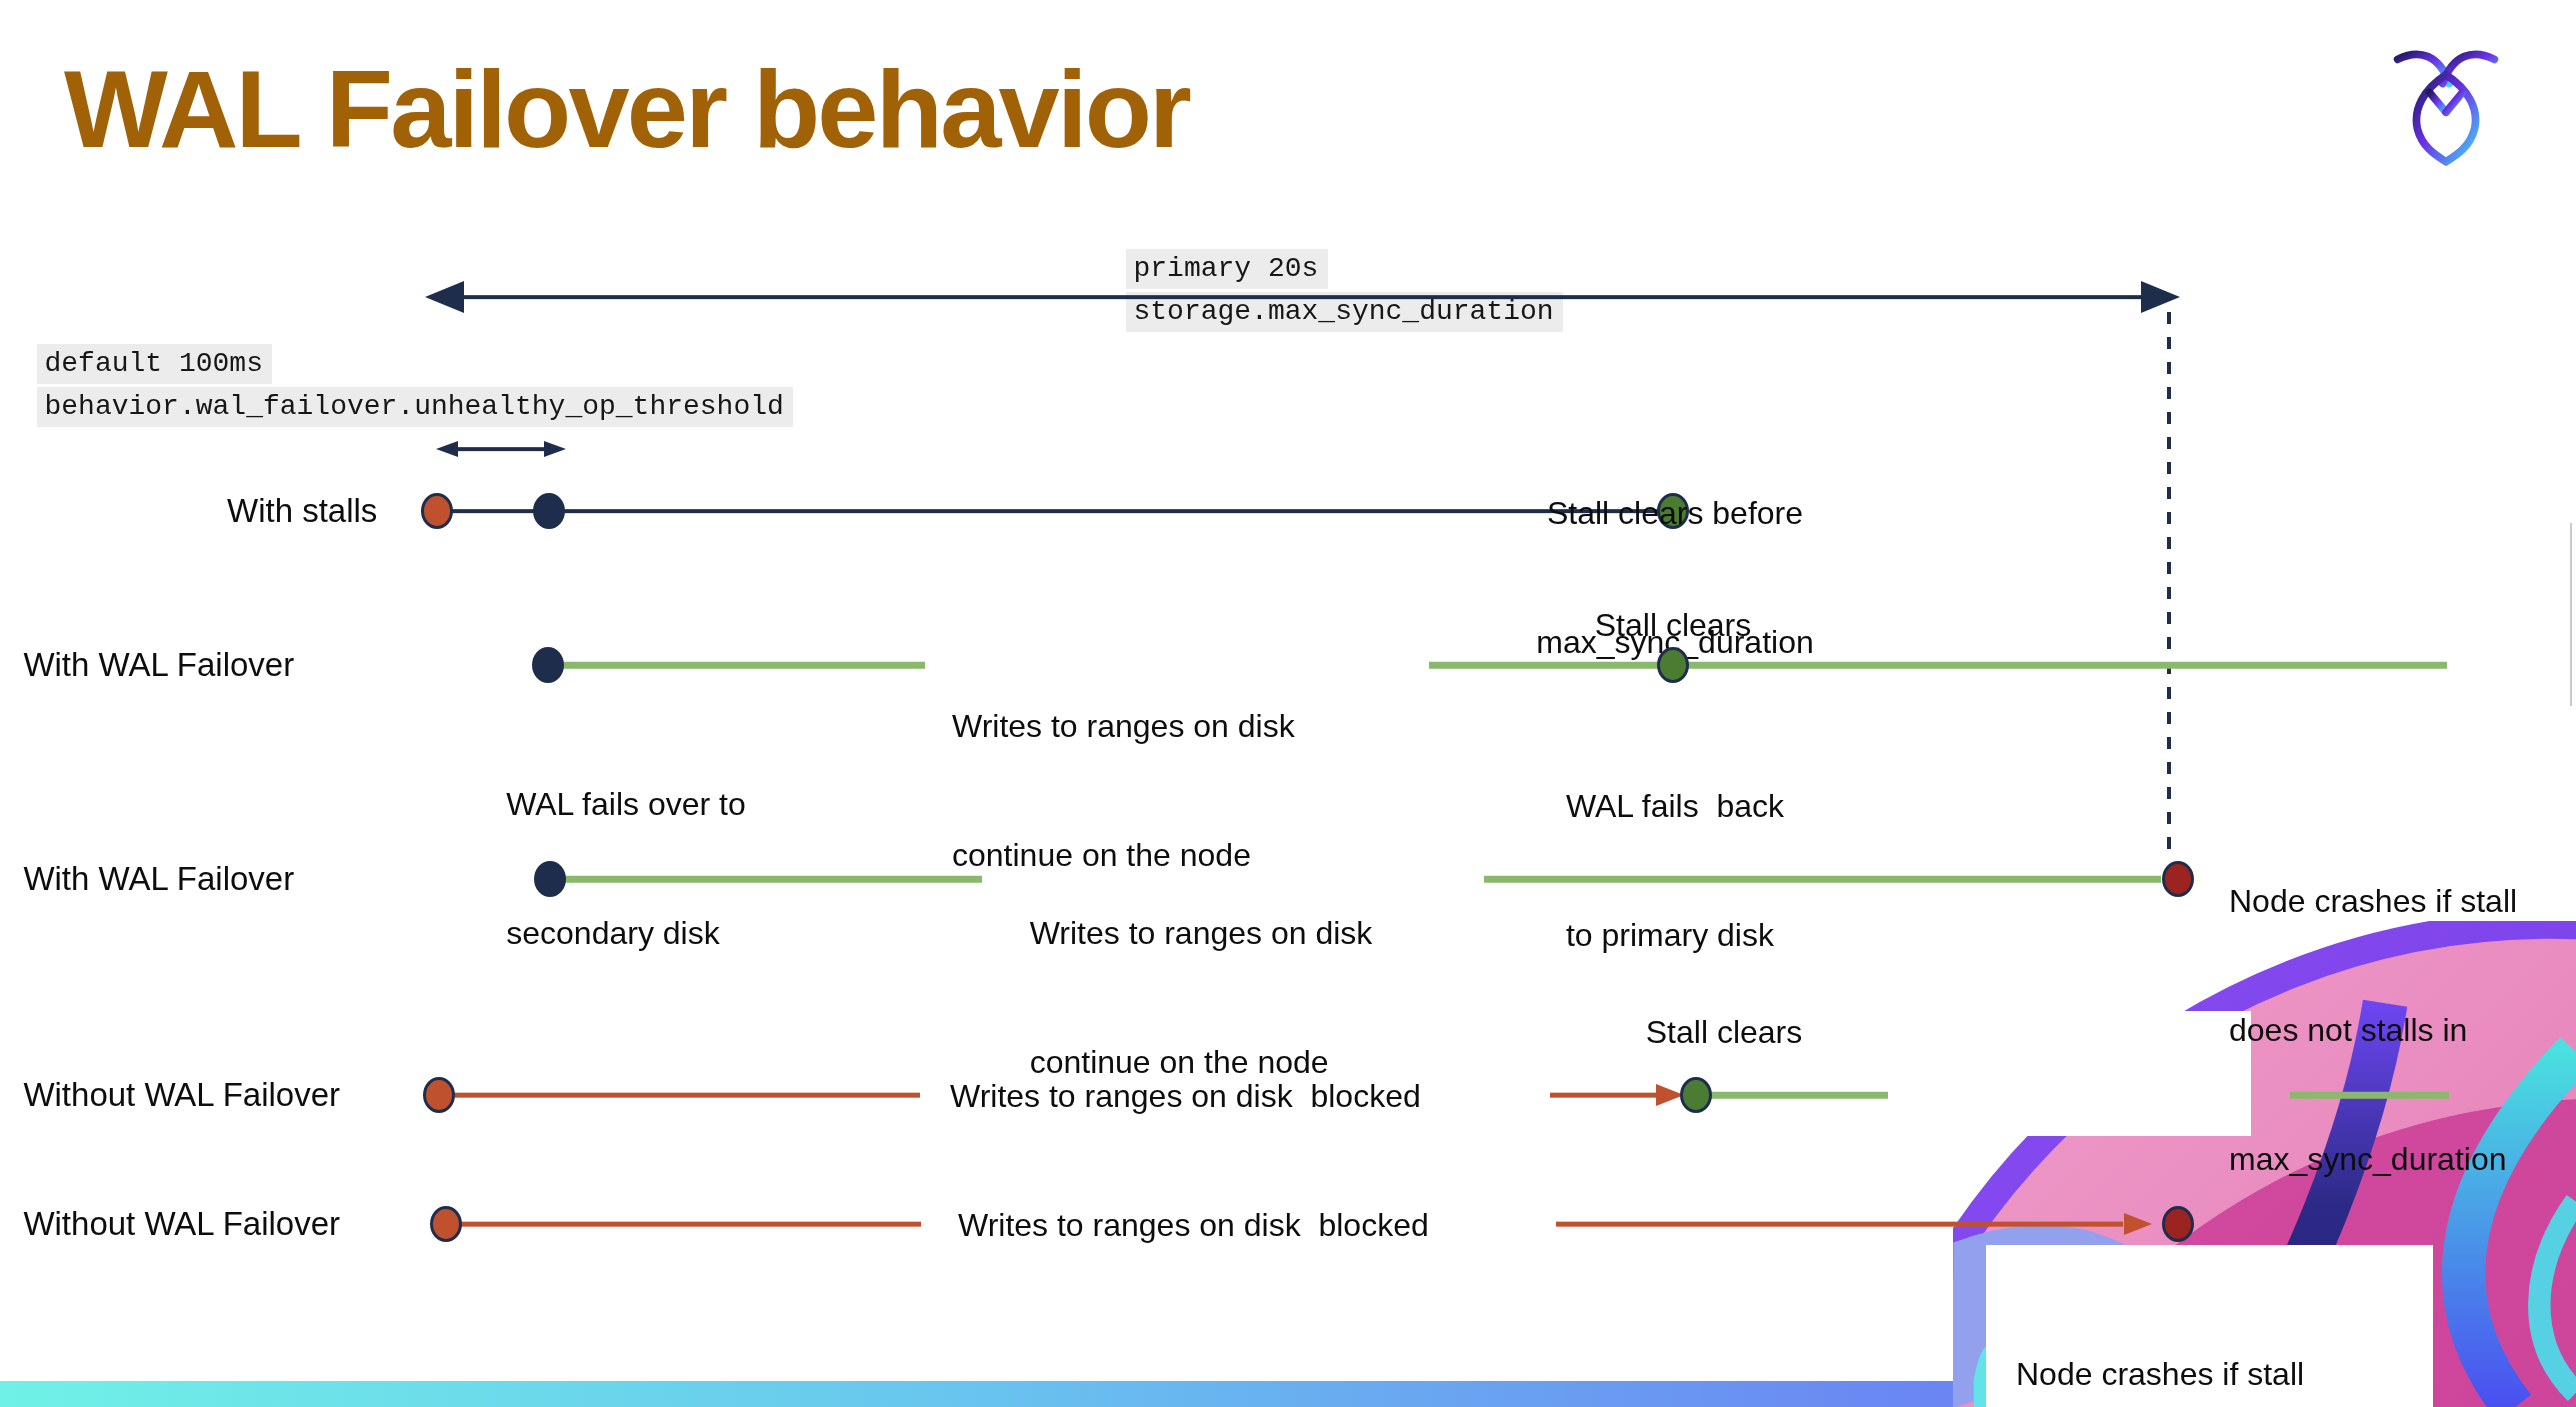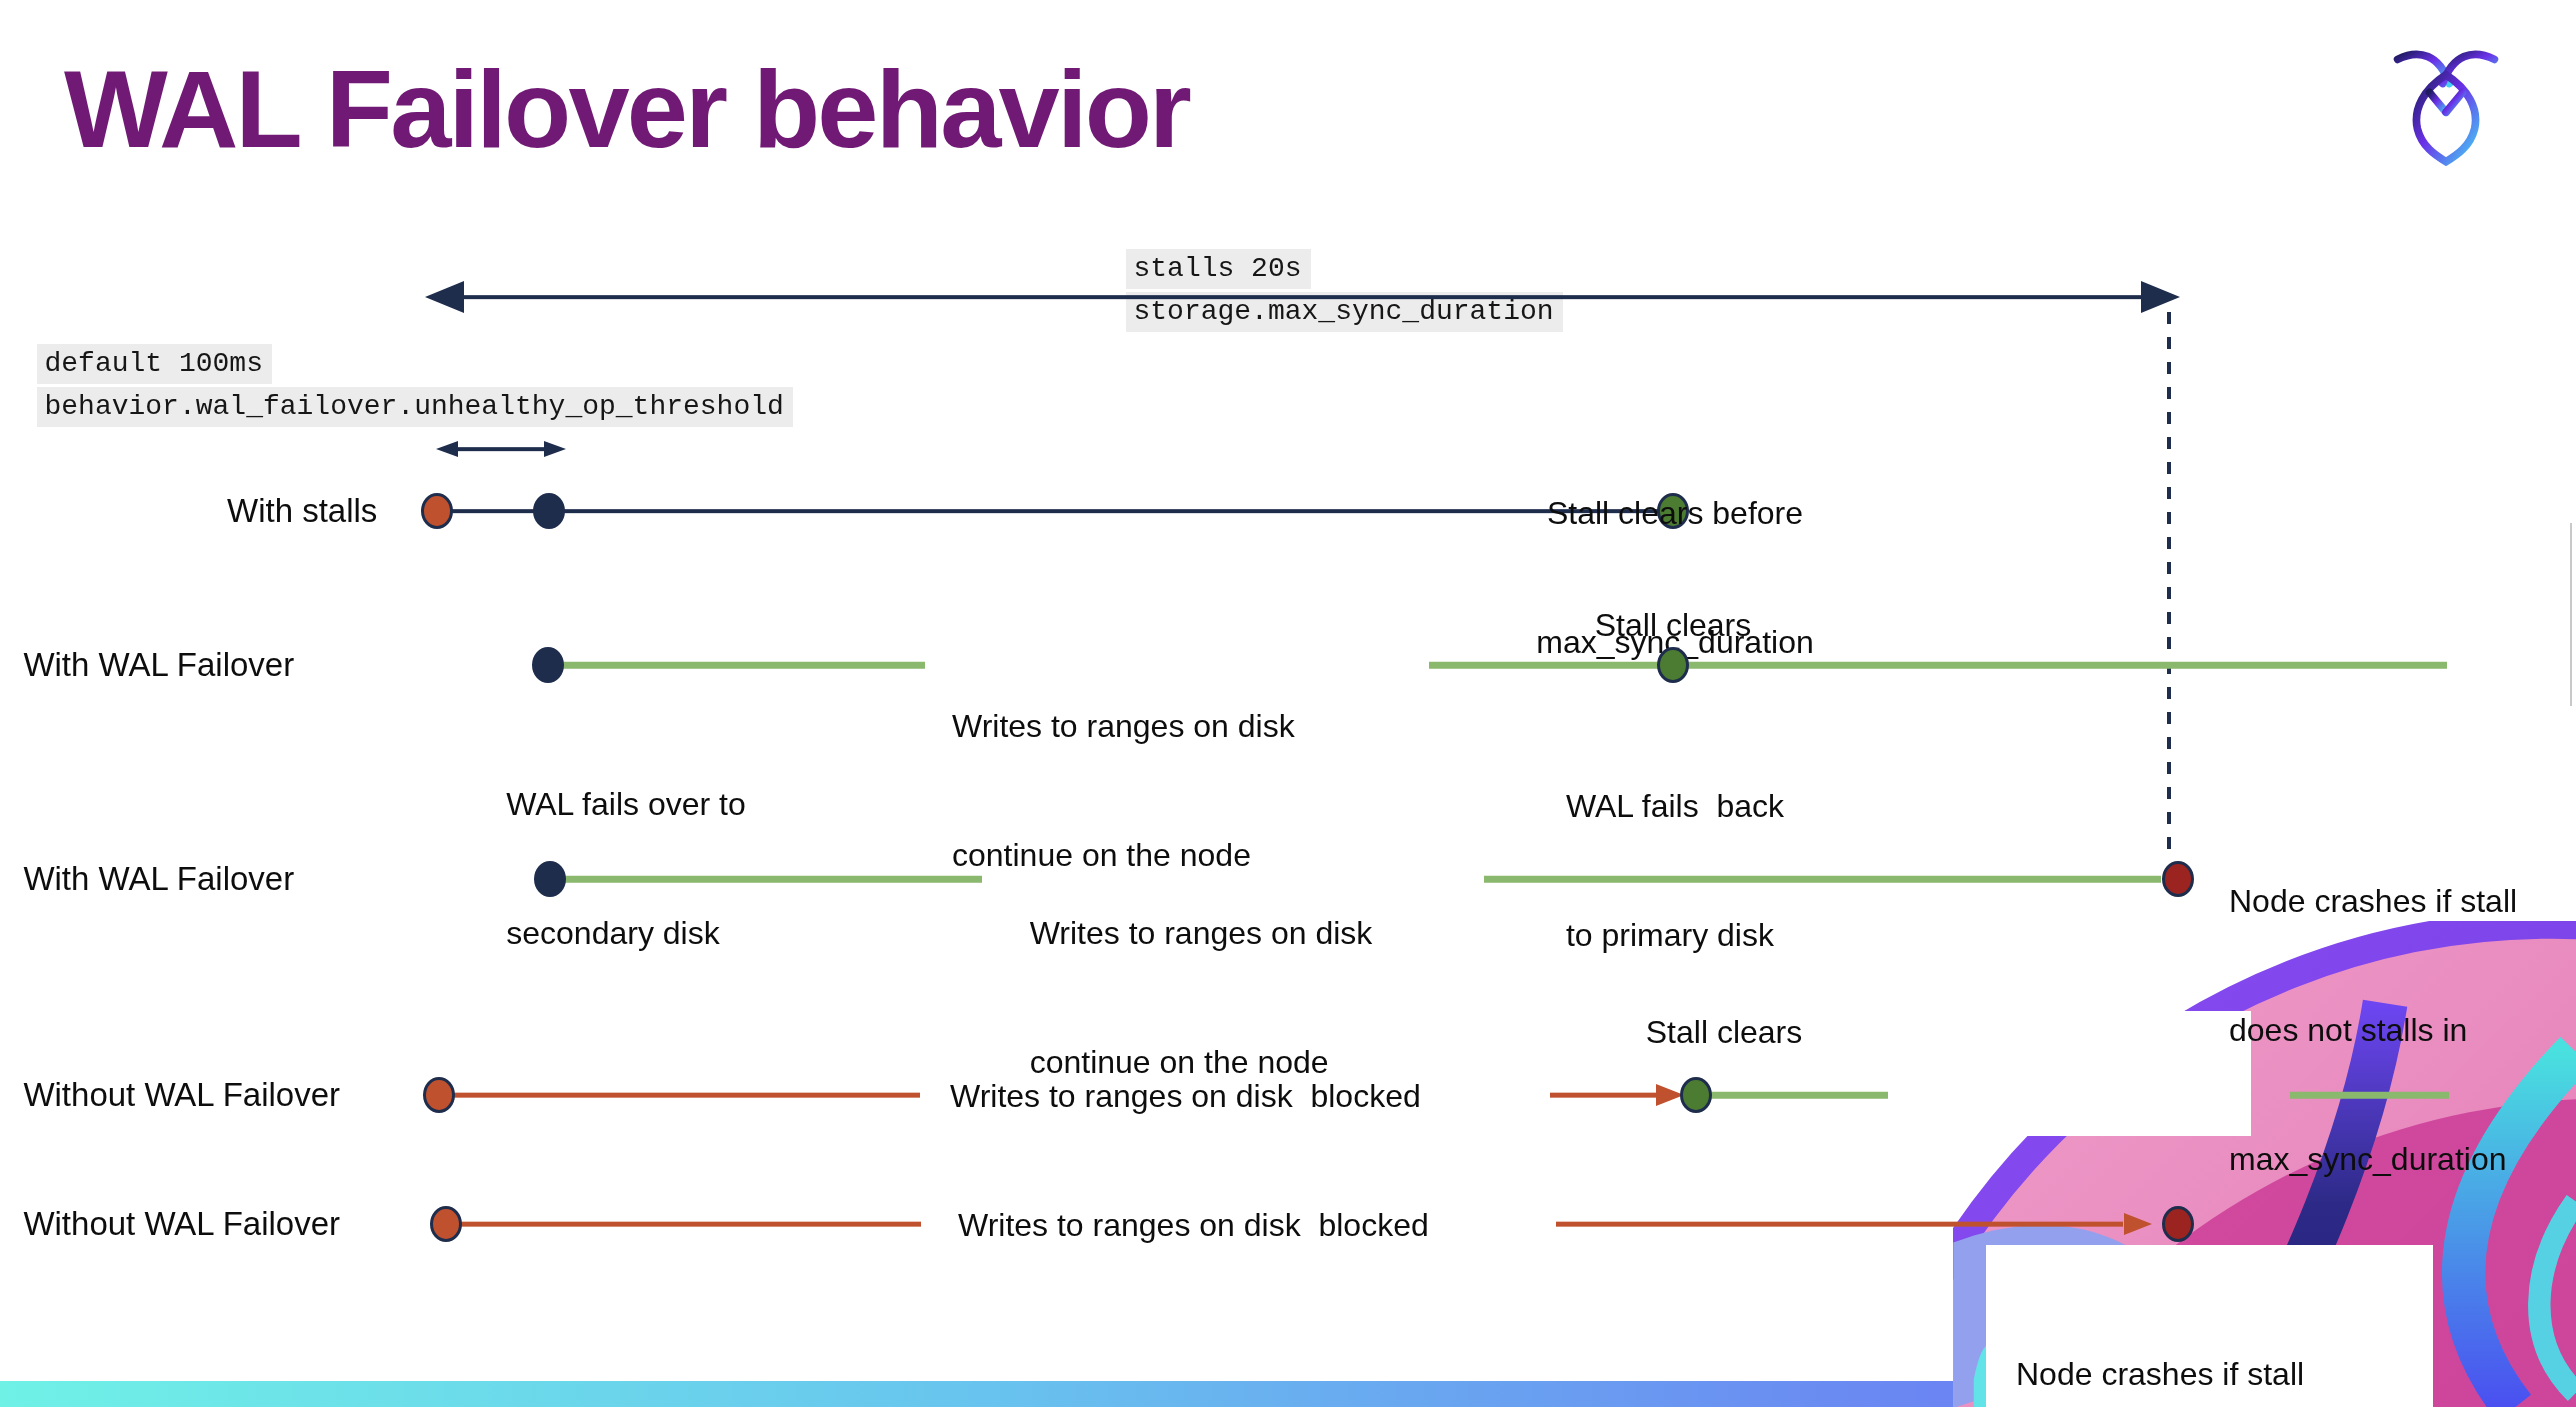--- a/index.html
+++ b/index.html
@@ -1,20 +1,20 @@
 <!DOCTYPE html>
 <html style="font-size:15px"><head>
 <meta charset="utf-8">
 <style>
   html,body{margin:0;padding:0;background:#ffffff;}
   #slide{position:relative;width:2576px;height:1408px;background:#ffffff;overflow:hidden;
          font-family:"Liberation Sans",sans-serif;color:#0d0d0d;}
 
   .title{position:absolute;left:64px;top:45px;font-size:110px;font-weight:bold;
-         letter-spacing:-2.8px;color:#701a75;z-index:6;white-space:nowrap;}
+         letter-spacing:-2.8px;color:#a16207;z-index:6;white-space:nowrap;}
 
   
   .hline{position:absolute;transform:translateY(-50%);z-index:5;}
   .navy-line{height:3.7px;background:#1f2d4d;}
   .green-line{height:6.5px;background:#8ab86d;}
   .red-line{height:4.7px;background:#c0512e;}
 
   
   .dot{position:absolute;width:32px;height:36px;border-radius:50%;
        border:3.7px solid #1f2d4d;box-sizing:border-box;
@@ -121,21 +121,21 @@
       <path d="M 50,28 C 30,41 20,59 24,77 C 28,93 40,101 50,107 C 60,101 72,93 76,77 C 80,59 70,41 50,28 Z"></path>
       <path d="M 50,62 L 50,94"></path>
       <path d="M 50,62 L 35,44"></path>
       <path d="M 50,62 L 65,44"></path>
     </g>
   </svg>
 
   <div class="hline navy-line" style="left:439px;top:297px;width:1710px;"></div>
   <div class="ah navy-left" style="left:425px;top:297px;"></div>
   <div class="ah navy-right" style="left:2141px;top:297px;"></div>
-  <div class="mono-label" style="left:1126px;top:249px;">stalls 20s</div>
+  <div class="mono-label" style="left:1126px;top:249px;">primary 20s</div>
   <div class="mono-label" style="left:1126px;top:292px;">storage.max_sync_duration</div>
 
   <div class="dash-v" style="left:2167px;top:312px;height:550px;"></div>
 
   <div class="mono-label" style="left:37px;top:344px;">default 100ms</div>
   <div class="mono-label" style="left:37px;top:387px;">behavior.wal_failover.unhealthy_op_threshold</div>
   <div class="hline navy-line" style="left:451px;top:449px;width:99px;"></div>
   <div class="ah navy-left-sm" style="left:436px;top:449px;"></div>
   <div class="ah navy-right-sm" style="left:544px;top:449px;"></div>
 

